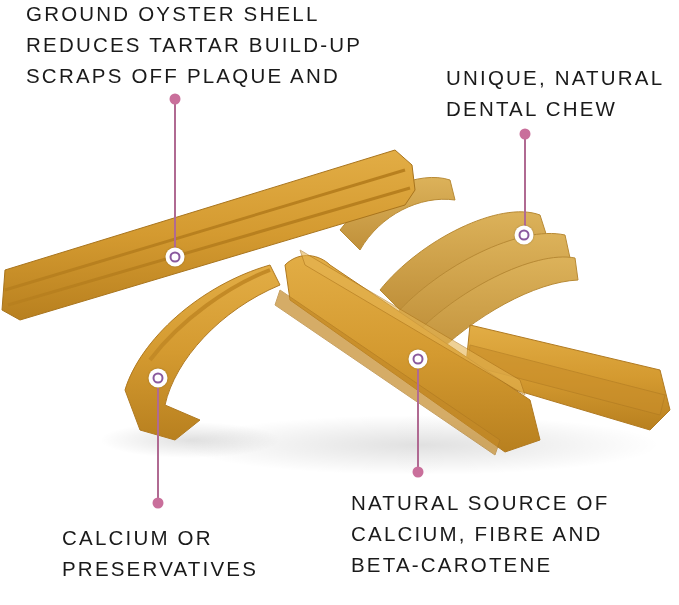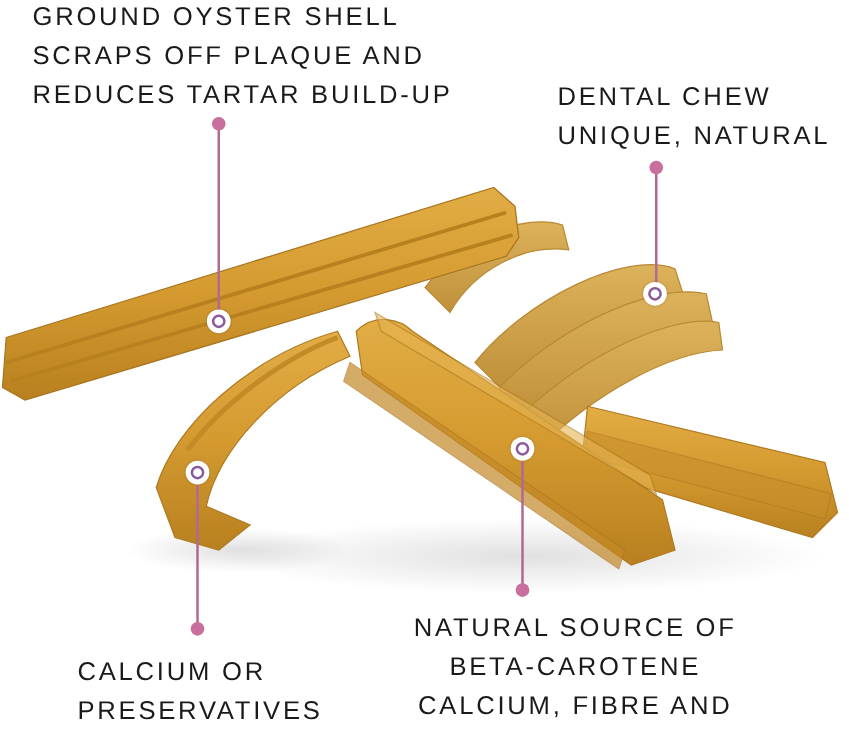--- a/index.html
+++ b/index.html
@@ -68,43 +68,43 @@
 
   <g stroke="#a8741d" stroke-width="1">
     <path d="M5 270 L395 150 L412 165 L415 190 L405 205 L20 320 L2 310 Z" fill="url(#chewA)"></path>
     <path d="M5 290 L405 170" stroke="#b8801f" stroke-width="3" fill="none"></path>
     <path d="M8 305 L410 188" stroke="#b8801f" stroke-width="3" fill="none"></path>
   </g>
 </svg>
 
 <div class="callout-text" style="left:26px; top:-2px;">
   <span>GROUND OYSTER SHELL</span>
+  <span>REDUCES TARTAR BUILD-UP</span>
   <span>SCRAPS OFF PLAQUE AND</span>
-  <span>REDUCES TARTAR BUILD-UP</span>
 </div>
 <div class="leader" style="left:174px; top:99px; height:158px;"></div>
 <div class="dot" style="left:175px; top:99px;"></div>
 <div class="ring" style="left:175px; top:257px;"></div>
 
 <div class="callout-text" style="left:446px; top:62px;">
+  <span>UNIQUE, NATURAL</span>
   <span>DENTAL CHEW</span>
-  <span>UNIQUE, NATURAL</span>
 </div>
 <div class="leader" style="left:524px; top:134px; height:101px;"></div>
 <div class="dot" style="left:525px; top:134px;"></div>
 <div class="ring" style="left:524px; top:235px;"></div>
 
 <div class="callout-text" style="left:62px; top:522px;">
   <span>CALCIUM OR</span>
   <span>PRESERVATIVES</span>
 </div>
 <div class="ring" style="left:158px; top:378px;"></div>
 <div class="leader" style="left:157px; top:388px; height:115px;"></div>
 <div class="dot" style="left:158px; top:503px;"></div>
 
-<div class="callout-text" style="left:331px; top:487px;text-align:center;">
+<div class="callout-text" style="left:351px; top:487px;">
   <span>NATURAL SOURCE OF</span>
+  <span>CALCIUM, FIBRE AND</span>
   <span>BETA-CAROTENE</span>
-  <span>CALCIUM, FIBRE AND</span>
 </div>
 <div class="ring" style="left:418px; top:359px;"></div>
 <div class="leader" style="left:417px; top:369px; height:103px;"></div>
 <div class="dot" style="left:418px; top:472px;"></div>
 
 </body></html>

